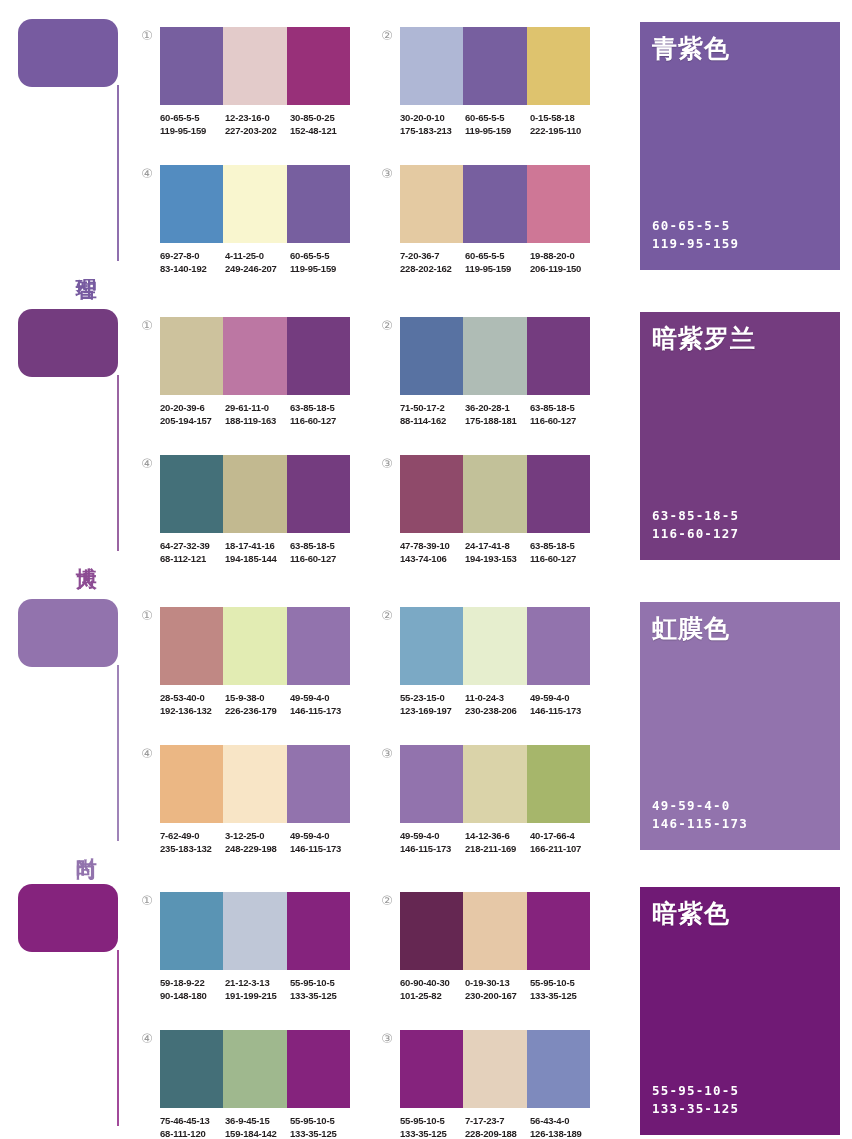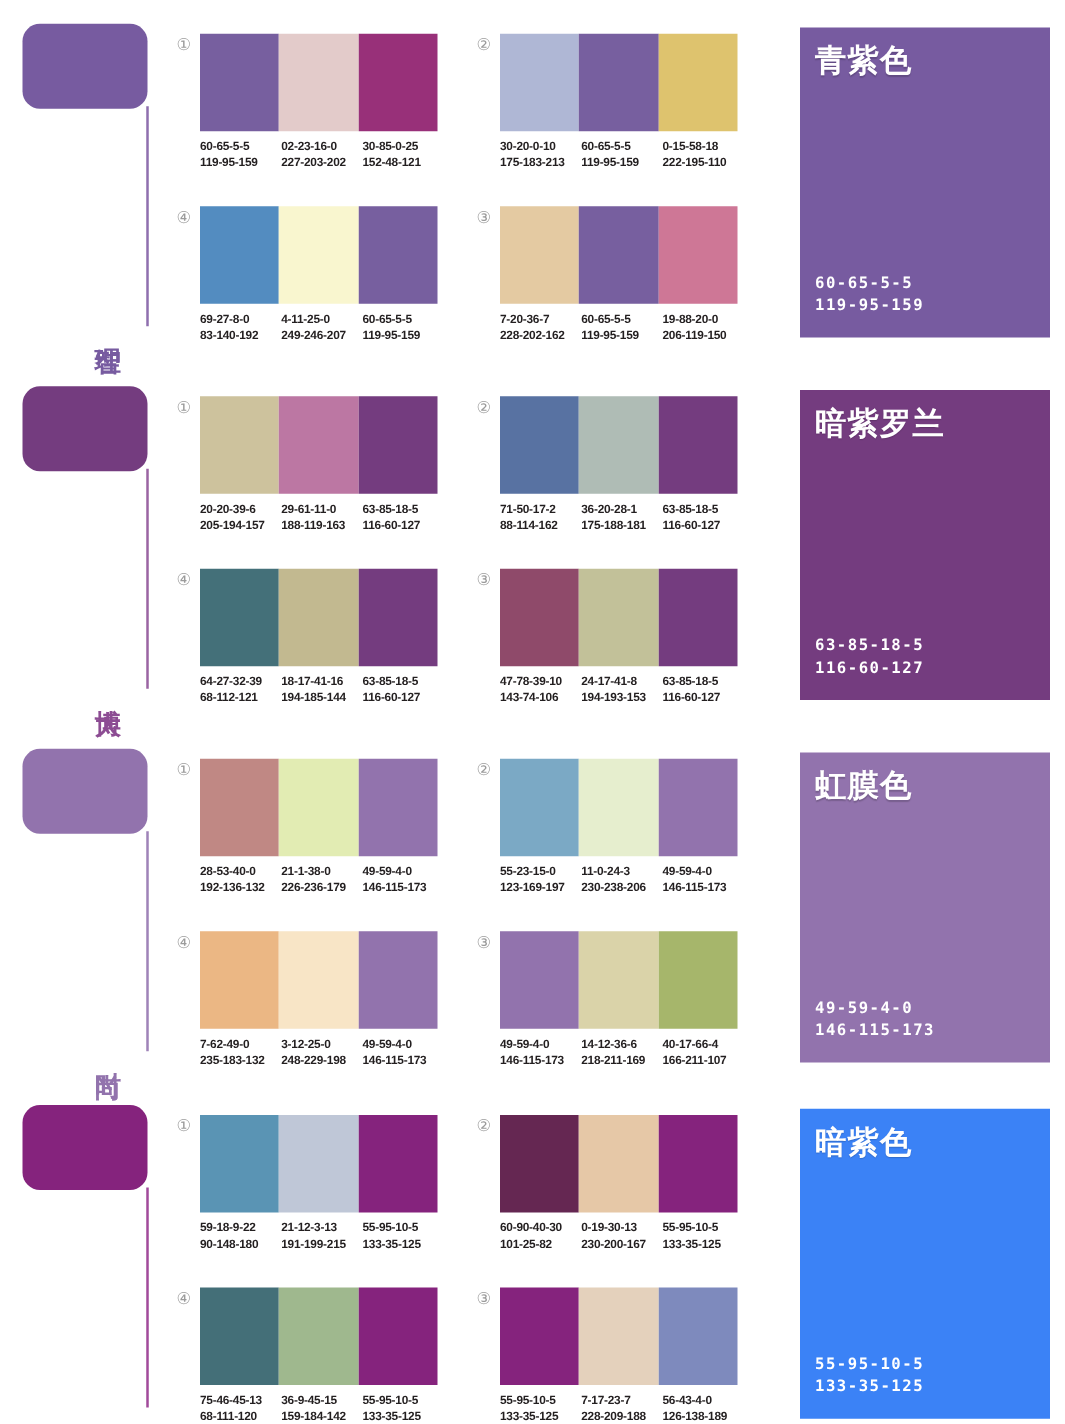--- a/index.html
+++ b/index.html
@@ -86,21 +86,21 @@
             <div class="sw" style="background: rgb(119, 95, 159);"></div>
             <div class="sw" style="background: rgb(227, 203, 202);"></div>
             <div class="sw" style="background: rgb(152, 48, 121);"></div>
           </div>
           <div class="labels">
             <div class="lab">
               <div>60-65-5-5</div>
               <div>119-95-159</div>
             </div>
             <div class="lab">
-              <div>02-23-16-0</div>
+              <div>12-23-16-0</div>
               <div>227-203-202</div>
             </div>
             <div class="lab">
               <div>30-85-0-25</div>
               <div>152-48-121</div>
             </div>
           </div>
         </div>
         <div class="grp" style="left: 400px; top: 16px;">
           <div class="num" style="border: none; font-size: 13px; left: -20px;">②</div>
@@ -290,21 +290,21 @@
             <div class="sw" style="background: rgb(192, 136, 132);"></div>
             <div class="sw" style="background: rgb(226, 236, 179);"></div>
             <div class="sw" style="background: rgb(146, 115, 173);"></div>
           </div>
           <div class="labels">
             <div class="lab">
               <div>28-53-40-0</div>
               <div>192-136-132</div>
             </div>
             <div class="lab">
-              <div>21-1-38-0</div>
+              <div>15-9-38-0</div>
               <div>226-236-179</div>
             </div>
             <div class="lab">
               <div>49-59-4-0</div>
               <div>146-115-173</div>
             </div>
           </div>
         </div>
         <div class="grp" style="left: 400px; top: 16px;">
           <div class="num" style="border: none; font-size: 13px; left: -20px;">②</div>
@@ -467,21 +467,21 @@
             <div class="lab">
               <div>36-9-45-15</div>
               <div>159-184-142</div>
             </div>
             <div class="lab">
               <div>55-95-10-5</div>
               <div>133-35-125</div>
             </div>
           </div>
         </div>
-        <div class="panel" style="background: #3b82f6;">
+        <div class="panel" style="background: #701a75;">
           <div class="ptitle">暗紫色</div>
           <div class="pvals">
             <div>55-95-10-5</div>
             <div>133-35-125</div>
           </div>
         </div>
       </div>
     </div>
 </div>
 

